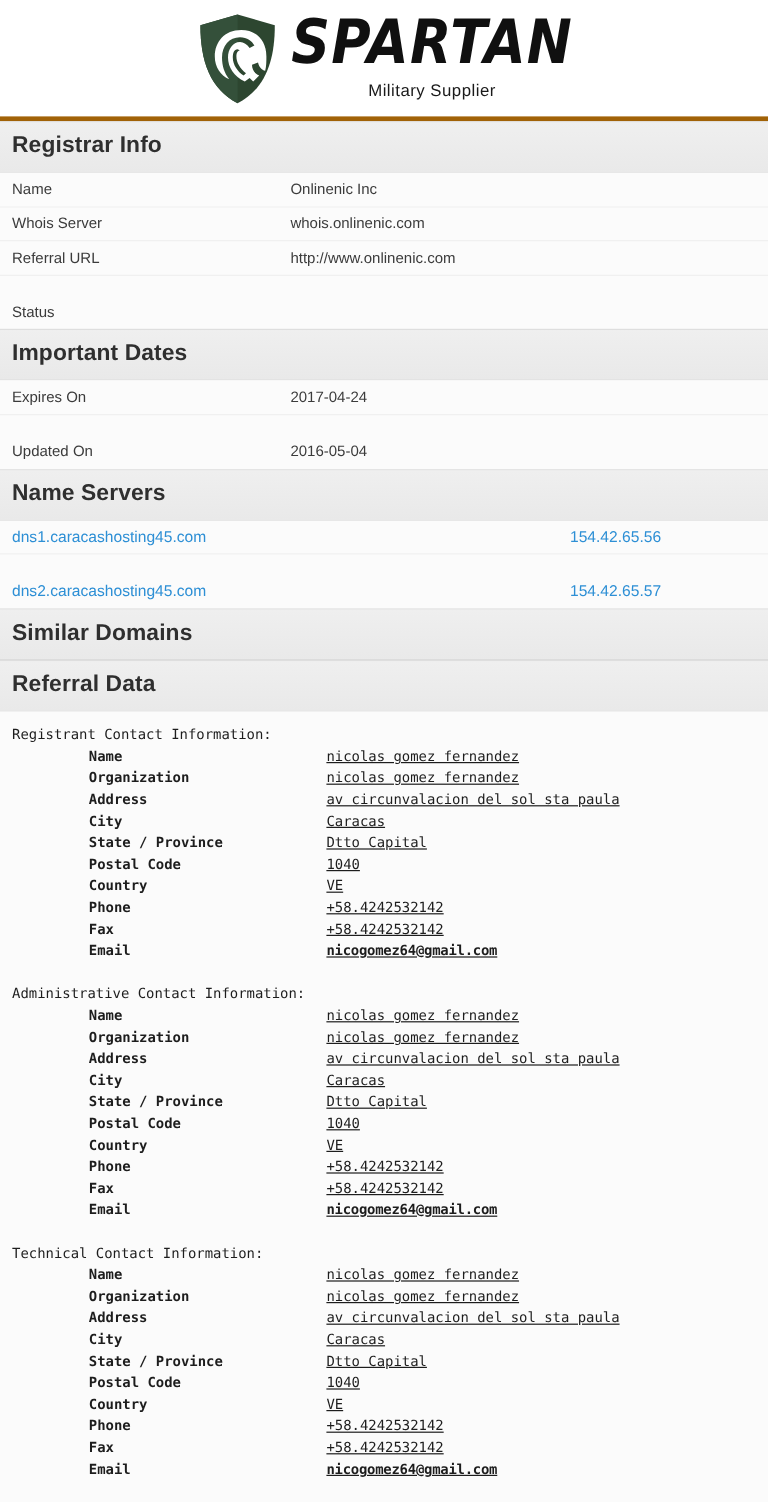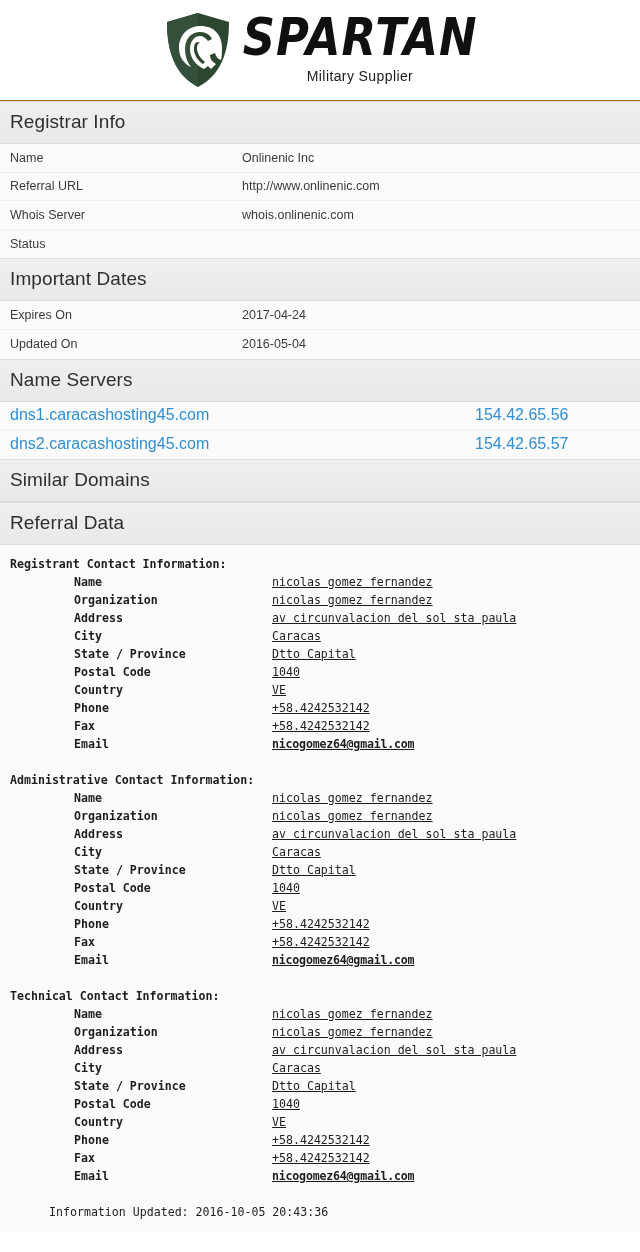--- a/index.html
+++ b/index.html
@@ -11,21 +11,21 @@
   }
   .page{width:640px;position:relative;}
 
   
   .brand-header{
     background:#ffffff;
     height:101px;
     display:flex;
     align-items:center;
     justify-content:center;
-    border-bottom:1px solid #a16207;
+    border-bottom:4px solid #a16207;
     box-sizing:border-box;
   }
   .logo-lockup{display:flex;align-items:center;gap:14px;}
   .shield{width:66px;height:76px;display:block;}
   .wordmark{display:flex;flex-direction:column;align-items:center;}
   .wordmark-main{
     font-family:"DejaVu Sans", sans-serif;
     font-weight:bold;
     font-style:italic;
     font-size:44px;
@@ -46,62 +46,62 @@
   
   .section-head{
     background:linear-gradient(to bottom,#efefef 0%,#e9e9e9 100%);
     border-top:1px solid #dedede;
     border-bottom:1px solid #dcdcdc;
     padding:9px 10px 10px 10px;
     box-sizing:border-box;
   }
   .section-head h2{
     margin:0;
-    font-weight:normal;
+    font-weight:bold;
     font-size:19px;
     color:#2f2f2f;
     letter-spacing:0.1px;
   }
 
   
   .rows{background:#fbfbfb;}
   .row{
     display:flex;
     align-items:center;
     min-height:28.6px;
     padding:0 10px;
     box-sizing:border-box;
     border-bottom:1px solid #f0f0f0;
     font-size:12.5px;
     color:#333333;
   }
-  .row:last-child{border-bottom:none;}
+  .row:last-child{border-bottom:none;margin-top:16px;}
   .row .k{width:232px;flex:0 0 232px;color:#3b3b3b;}
   .row .v{flex:1;color:#3b3b3b;white-space:nowrap;}
   .row.ns .k{width:auto;flex:0 0 465px;}
   .row.ns .v{flex:1;}
-  .link{color:#2d8fd5;text-decoration:none;font-size:16px;}
+  .link{color:#2d8fd5;text-decoration:none;font-size:13px;}
 
   .empty-body{height:0;}
 
   
   .raw{
     background:#fbfbfb;
     padding:10px 10px 12px 10px;
     box-sizing:border-box;
   }
   pre.raw-pre{
     margin:0;
     font-family:"DejaVu Sans Mono", monospace;
     font-size:11.6px;
     line-height:18px;
     color:#1d1d1d;
     white-space:pre;
   }
-  .blk-title{font-weight:bold;}
+  .blk-title{font-weight:normal;}
   .ln{display:block;height:18px;}
   .ln .lbl{
     display:inline-block;
     width:262px;
     padding-left:64px;
     box-sizing:border-box;
     font-weight:bold;
   }
   .ln .val{display:inline-block;text-decoration:underline;}
   .val.mail{font-weight:bold;letter-spacing:-0.2px;}
@@ -134,26 +134,26 @@
 
   <div class="section-head">
     <h2>Registrar Info</h2>
   </div>
   <div class="rows">
     <div class="row">
       <div class="k">Name</div>
       <div class="v">Onlinenic Inc</div>
     </div>
     <div class="row">
+      <div class="k">Whois Server</div>
+      <div class="v">whois.onlinenic.com</div>
+    </div>
+    <div class="row">
       <div class="k">Referral URL</div>
       <div class="v">http://www.onlinenic.com</div>
-    </div>
-    <div class="row">
-      <div class="k">Whois Server</div>
-      <div class="v">whois.onlinenic.com</div>
     </div>
     <div class="row">
       <div class="k">Status</div>
     </div>
   </div>
 
   <div class="section-head">
     <h2>Important Dates</h2>
   </div>
   <div class="rows">

